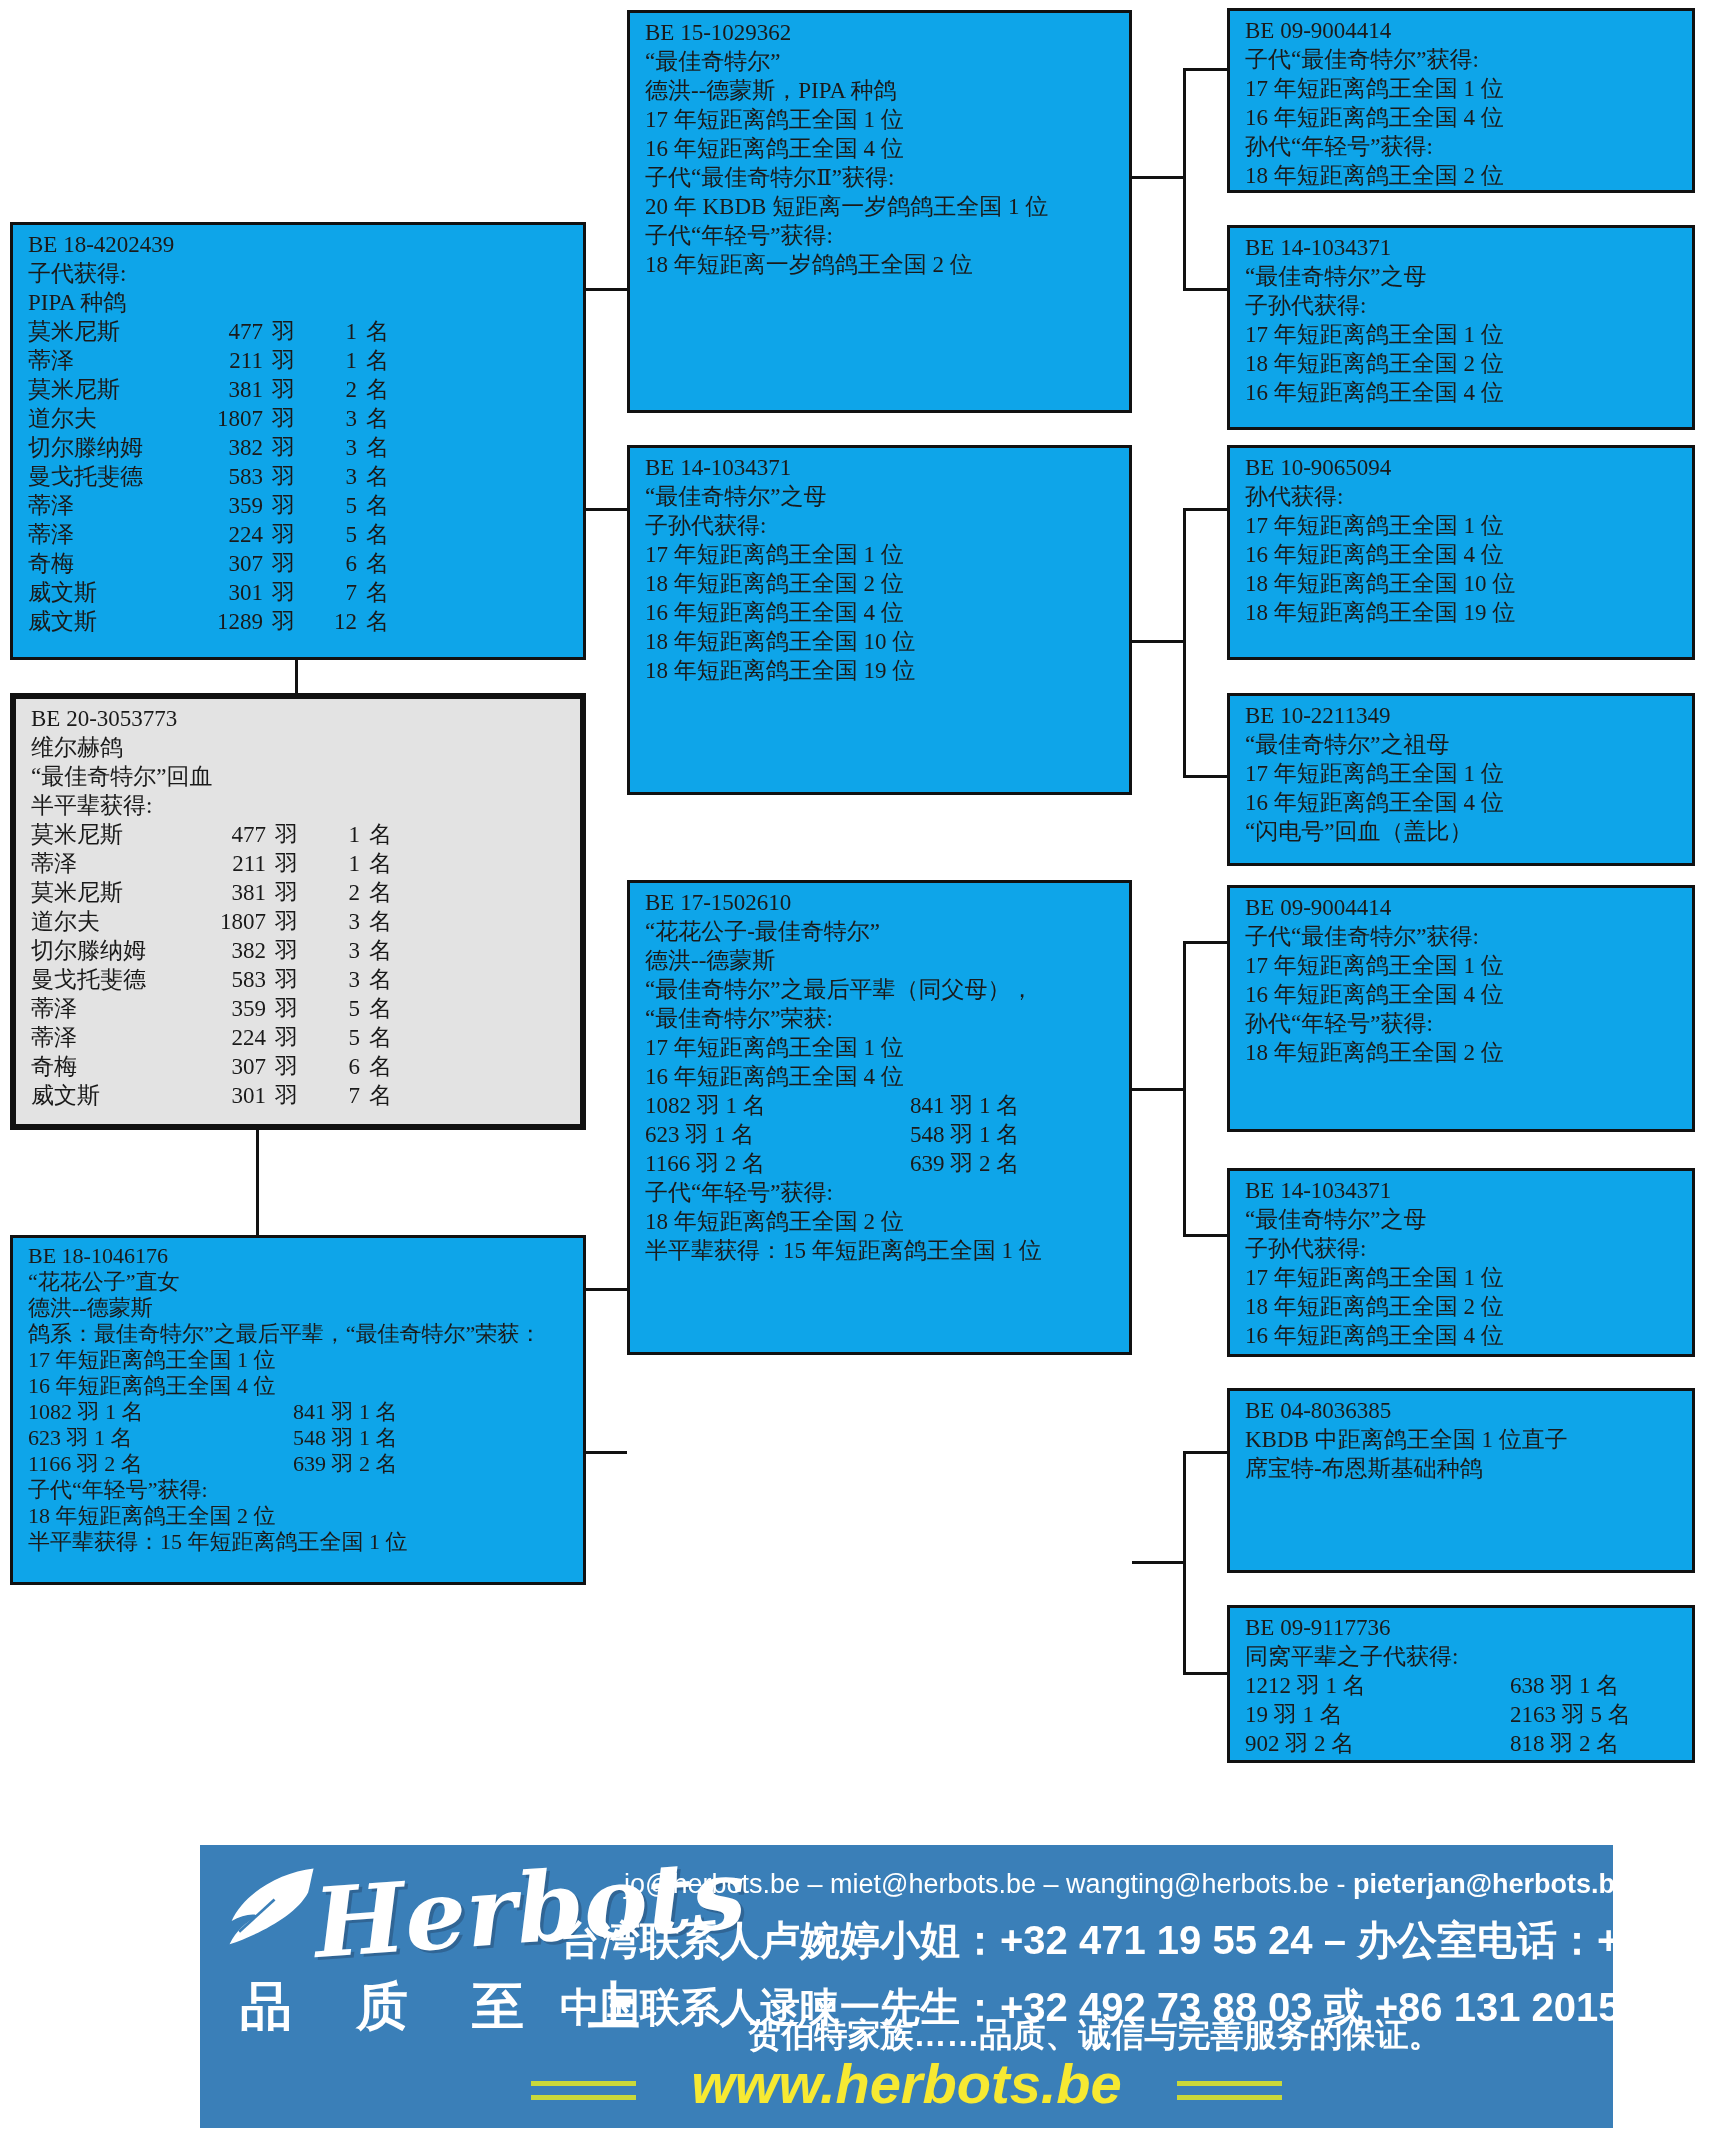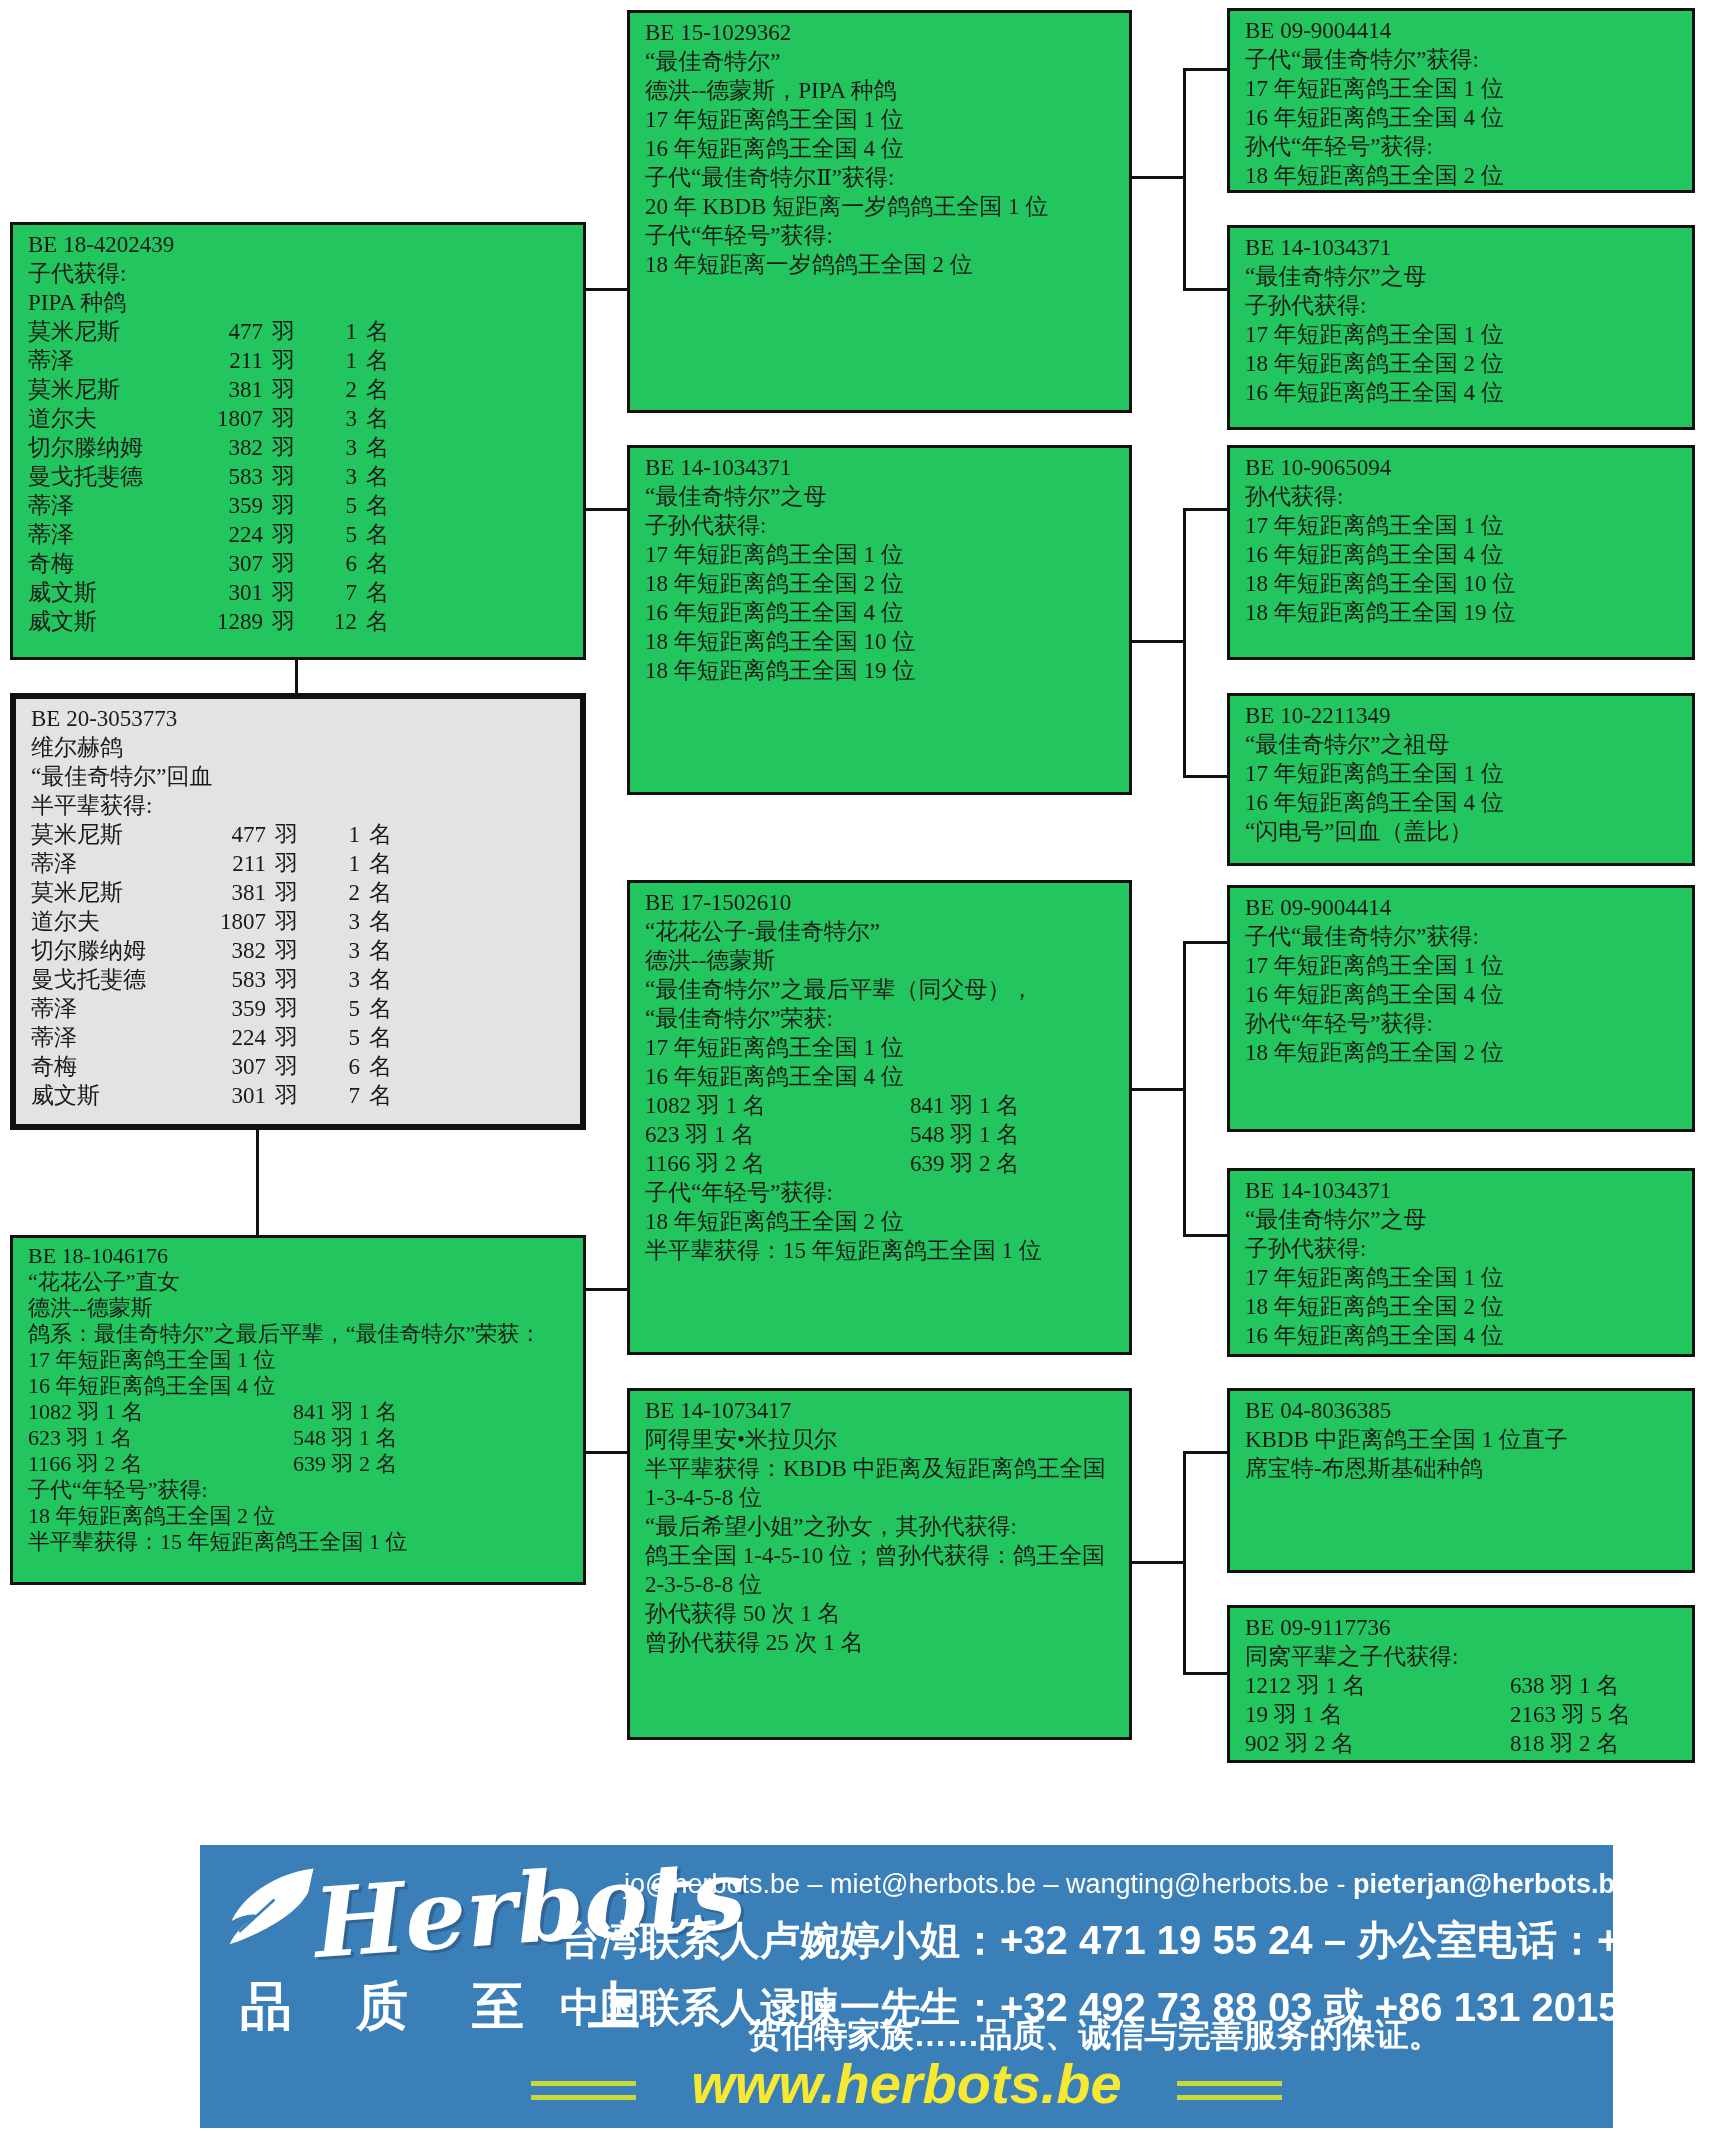--- a/index.html
+++ b/index.html
@@ -1,19 +1,19 @@
 <!DOCTYPE html>
 <html><head>
 <meta charset="utf-8">
 <style>
   html,body{margin:0;padding:0;background:#fff;}
   .stage{position:relative;width:1720px;height:2131px;background:#fff;overflow:hidden;
          font-family:"Liberation Serif","DejaVu Serif",serif;color:#1a1a1a;}
   
-  .box{position:absolute;border:3px solid #111;background:#22c55e;box-sizing:border-box;
+  .box{position:absolute;border:3px solid #111;background:#0ea5e9;box-sizing:border-box;
        padding:5px 8px 0 15px;font-size:23px;line-height:29px;overflow:hidden;}
   #box-l1{left:10px;top:222px;width:576px;height:438px;}
   #box-l2{left:10px;top:693px;width:576px;height:437px;background:#e3e3e3;border-width:6px;}
   #box-l3{left:10px;top:1235px;width:576px;height:350px;font-size:22px;line-height:26px;}
   #box-m1{left:627px;top:10px;width:505px;height:403px;}
   #box-m2{left:627px;top:445px;width:505px;height:350px;}
   #box-m3{left:627px;top:880px;width:505px;height:475px;}
   #box-m4{left:627px;top:1388px;width:505px;height:352px;}
   #box-r1{left:1227px;top:8px;width:468px;height:185px;}
   #box-r2{left:1227px;top:225px;width:468px;height:205px;}
@@ -283,29 +283,20 @@
         <span class="b">548 羽 1 名</span>
       </div>
       <div class="prow">
         <span class="a">1166 羽 2 名</span>
         <span class="b">639 羽 2 名</span>
       </div>
       <div class="line">子代“年轻号”获得:</div>
       <div class="line">18 年短距离鸽王全国 2 位</div>
       <div class="line">半平辈获得：15 年短距离鸽王全国 1 位</div>
     </div>
-  <div class="box" id="box-m4">
-      <div class="line">BE 14-1073417</div>
-      <div class="line">阿得里安•米拉贝尔</div>
-      <div class="line">半平辈获得：KBDB 中距离及短距离鸽王全国 1-3-4-5-8 位</div>
-      <div class="line">“最后希望小姐”之孙女，其孙代获得:</div>
-      <div class="line">鸽王全国 1-4-5-10 位；曾孙代获得：鸽王全国 2-3-5-8-8 位</div>
-      <div class="line">孙代获得 50 次 1 名</div>
-      <div class="line">曾孙代获得 25 次 1 名</div>
-    </div>
 
   <div class="box" id="box-r1">
       <div class="line">BE 09-9004414</div>
       <div class="line">子代“最佳奇特尔”获得:</div>
       <div class="line">17 年短距离鸽王全国 1 位</div>
       <div class="line">16 年短距离鸽王全国 4 位</div>
       <div class="line">孙代“年轻号”获得:</div>
       <div class="line">18 年短距离鸽王全国 2 位</div>
     </div>
   <div class="box" id="box-r2">

